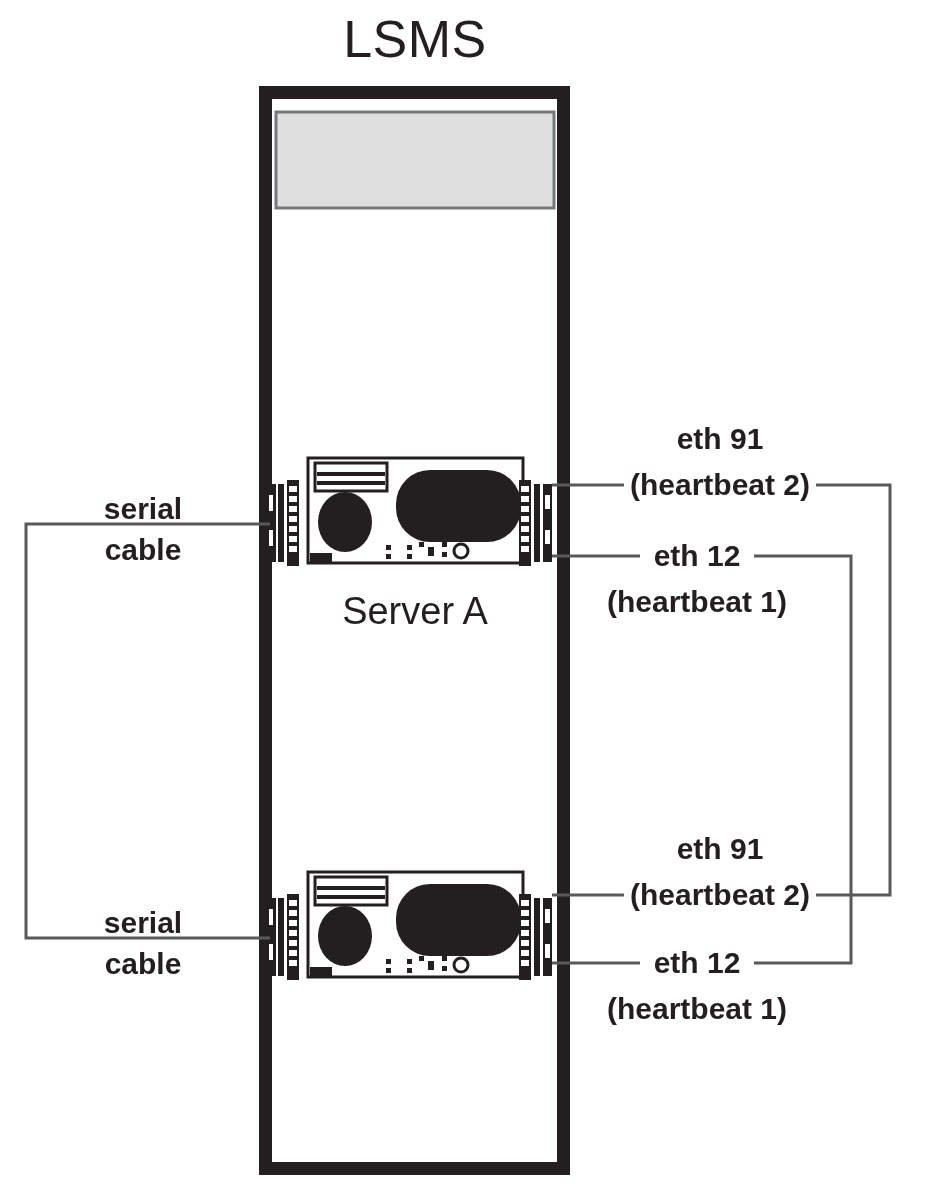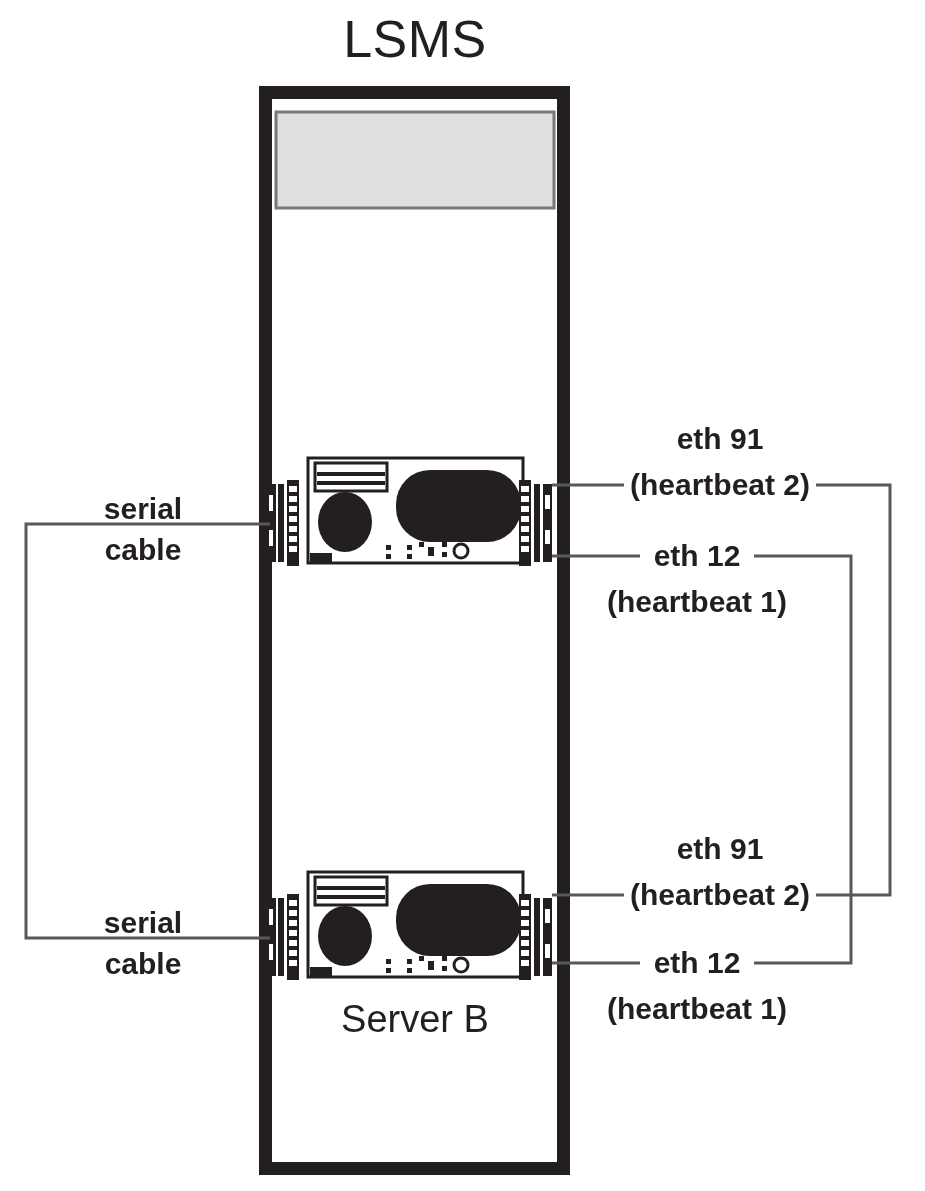--- a/index.html
+++ b/index.html
@@ -191,22 +191,22 @@
     <g fill="none" stroke="#58595b" stroke-width="3">
       <path d="M 552 556 L 640 556"></path>
       <path d="M 754 556 L 851 556 L 851 963 L 754 963"></path>
       <path d="M 552 963 L 640 963"></path>
     </g>
 
   </svg>
 
   <div class="txt title-lsms ctr" style="left:415px; top:13px;">LSMS</div>
 
-
-  <div class="txt server-name ctr" style="left:415px; top:1000px;">Server B</div>
+  <div class="txt server-name ctr" style="left:415px; top:592px;">Server A</div>
+
 
   <div class="txt lbl ctr" style="left:720px; top:424px;">eth 91</div>
   <div class="txt lbl ctr" style="left:720px; top:470px; background:#ffffff; padding:0 6px;">(heartbeat 2)</div>
 
   <div class="txt lbl ctr" style="left:697px; top:541px; background:#ffffff; padding:0 6px;">eth 12</div>
   <div class="txt lbl ctr" style="left:697px; top:587px;">(heartbeat 1)</div>
 
   <div class="txt lbl ctr" style="left:720px; top:834px;">eth 91</div>
   <div class="txt lbl ctr" style="left:720px; top:880px; background:#ffffff; padding:0 6px;">(heartbeat 2)</div>
 

